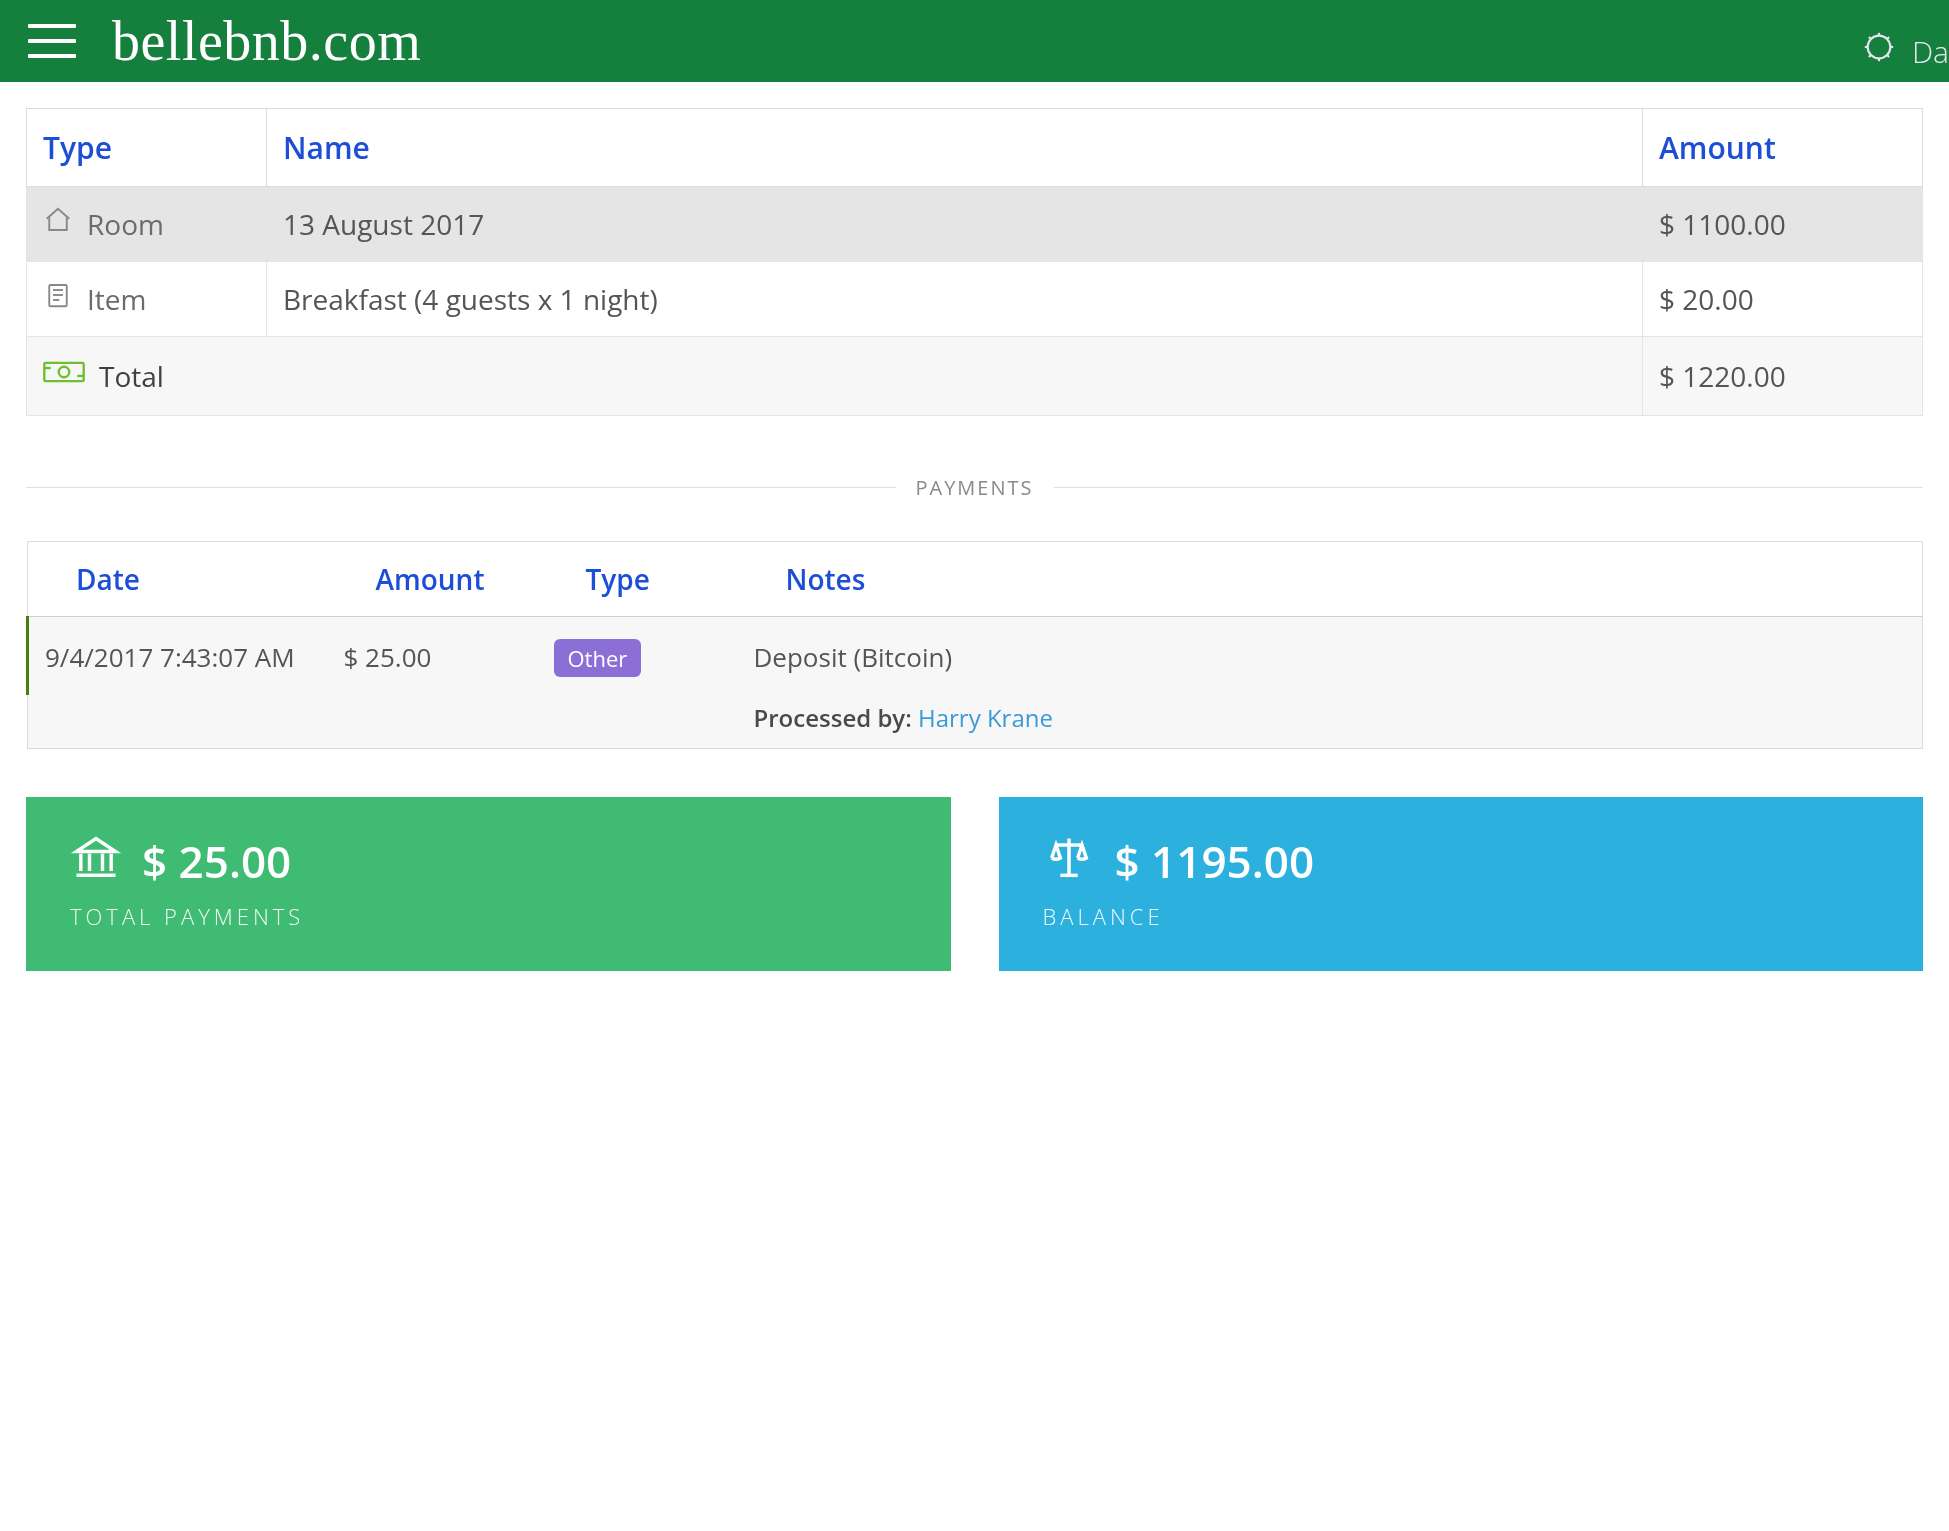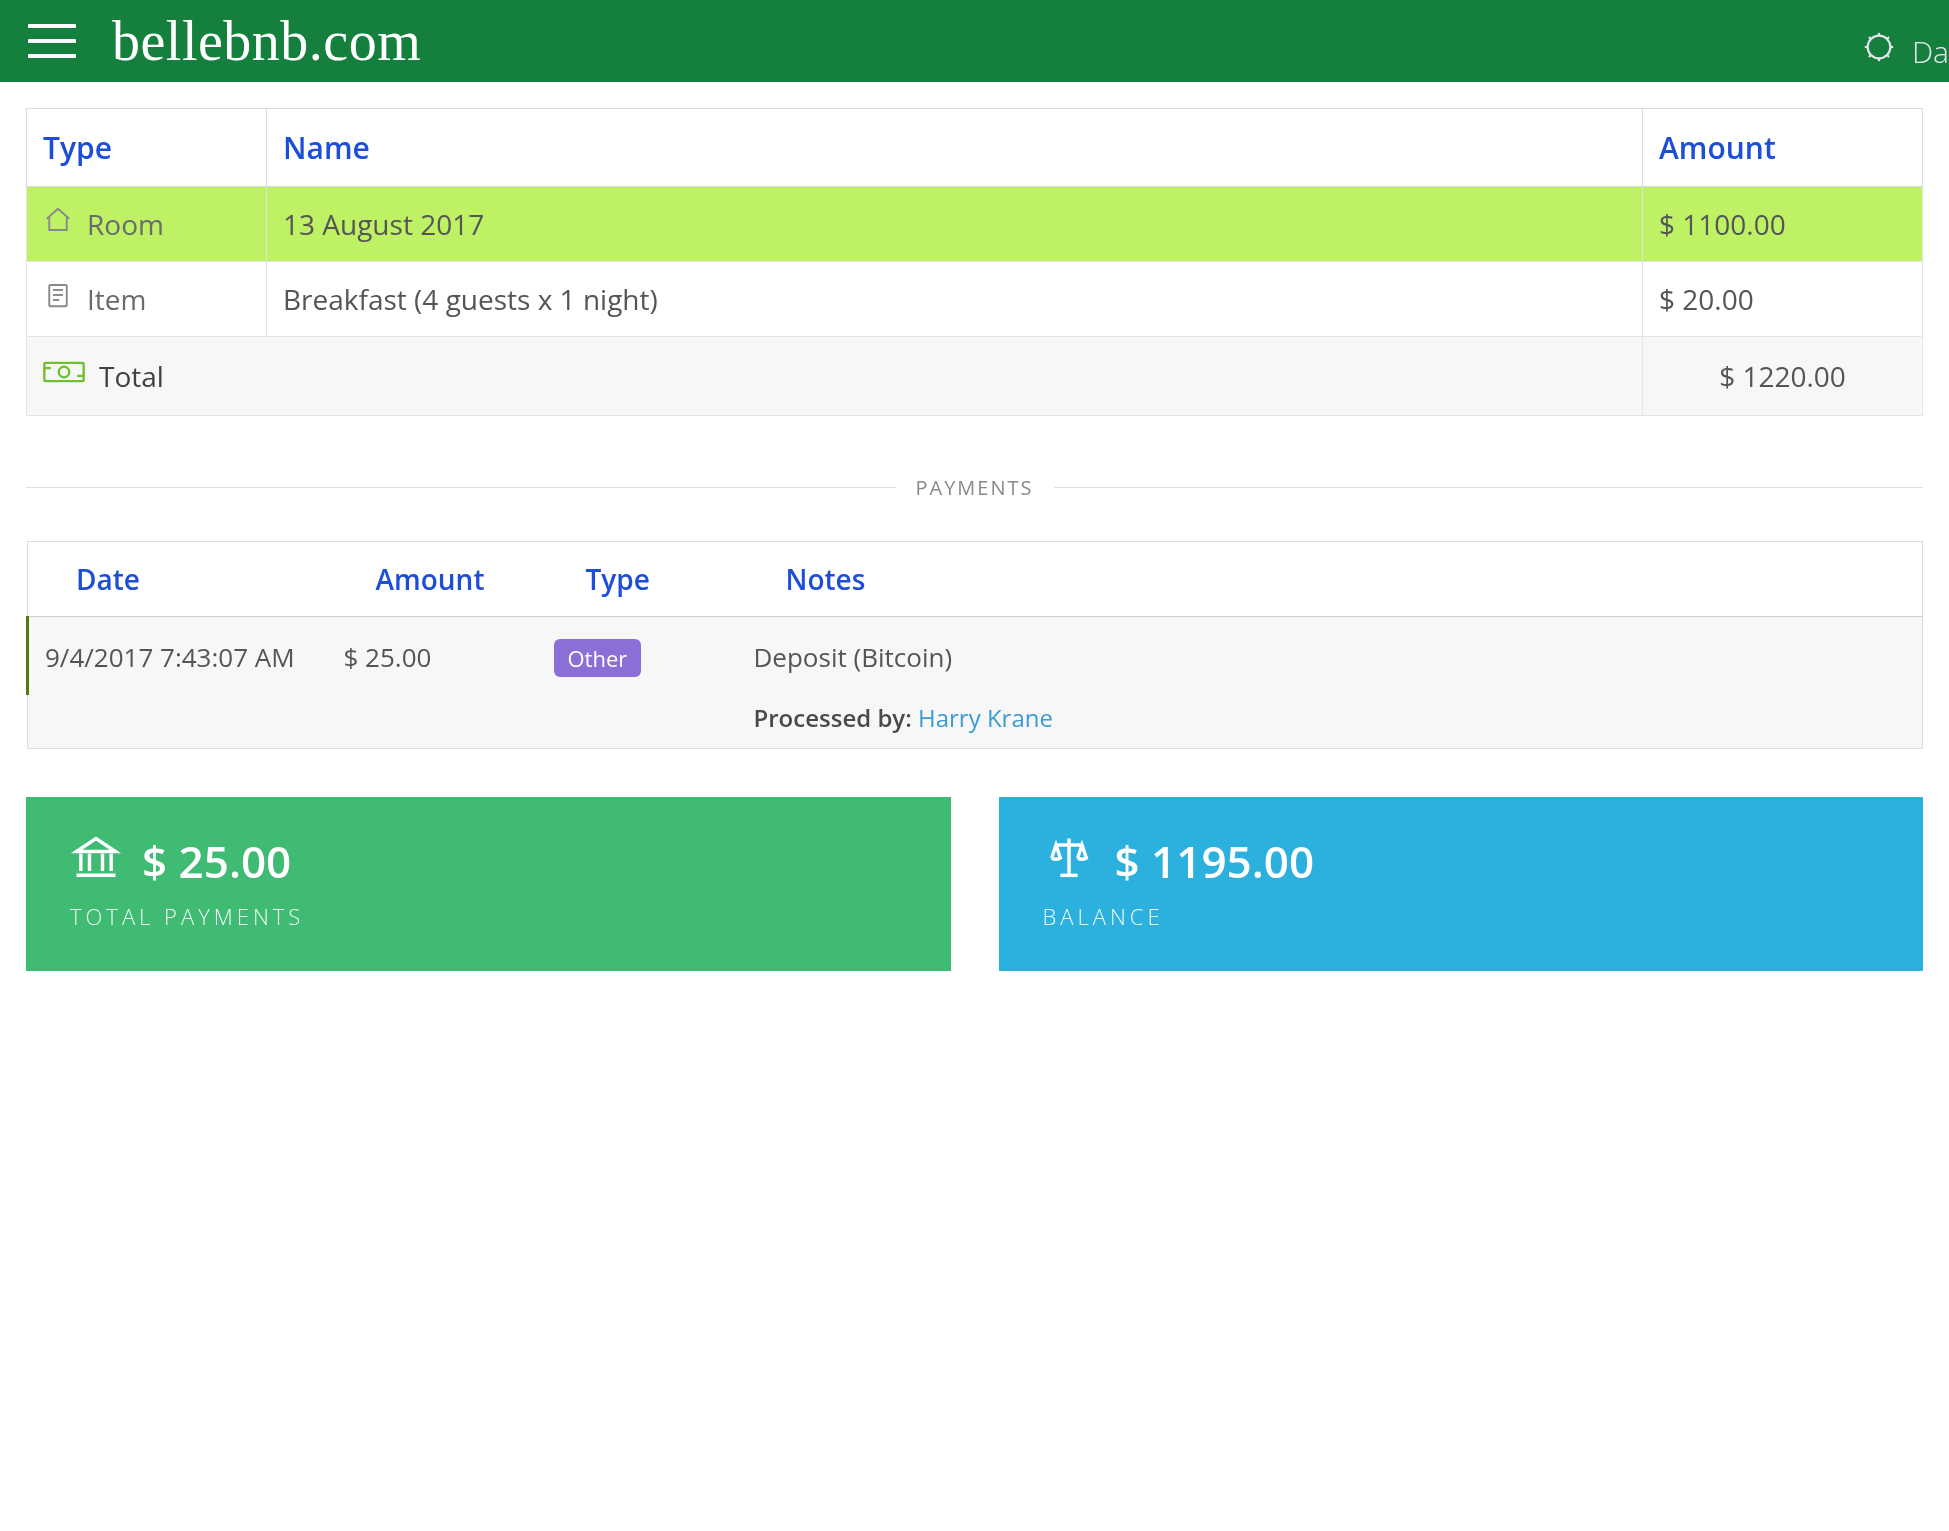--- a/index.html
+++ b/index.html
@@ -78,33 +78,33 @@
     border: 1px solid #dcdcdc;
     background: #fff;
   }
   table.charges td {
     padding: 18px 16px;
     border: 1px solid #e4e4e4;
     font-size: 28px;
     color: #555;
     vertical-align: middle;
   }
-  table.charges tr.row-room { background: #bef264; }
+  table.charges tr.row-room { background: #e5e5e5; }
   table.charges tr.row-item { background: #ffffff; }
   table.charges tr.row-total { background: #f7f7f7; }
   .type-cell { display: flex; align-items: center; gap: 14px; color:#6b6b6b; }
   .type-cell svg { width: 30px; height: 30px; }
 
   .row-total td {
     font-size: 34px;
     font-weight: 400;
   }
   .total-label { color: #404040; display:flex; align-items:center; gap:14px; }
   .total-label svg { width: 42px; height: 34px; }
-  .total-amount { color: #6fbf2f; font-weight: 500; text-align: center; }
+  .total-amount { color: #6fbf2f; font-weight: 500; }
 
   
   .section-divider {
     display: flex;
     align-items: center;
     margin: 58px 0 40px 0;
     color: #8a8a8a;
     font-size: 20px;
     letter-spacing: 2px;
   }

